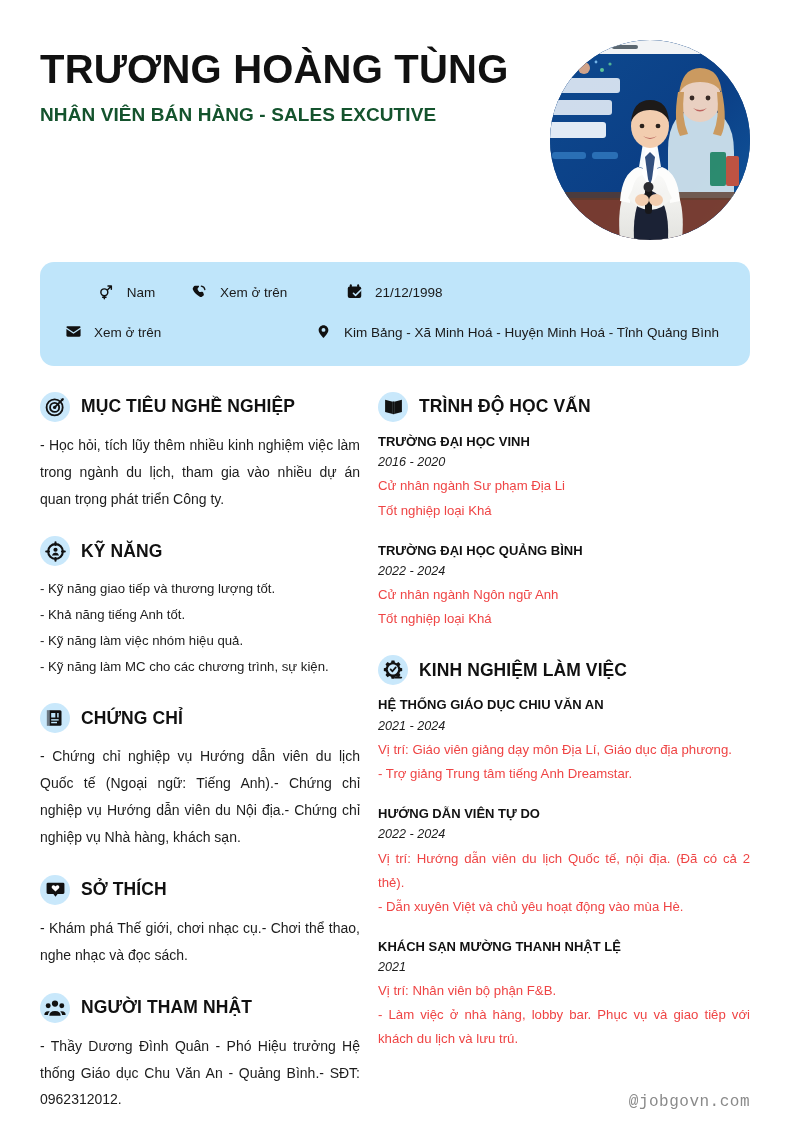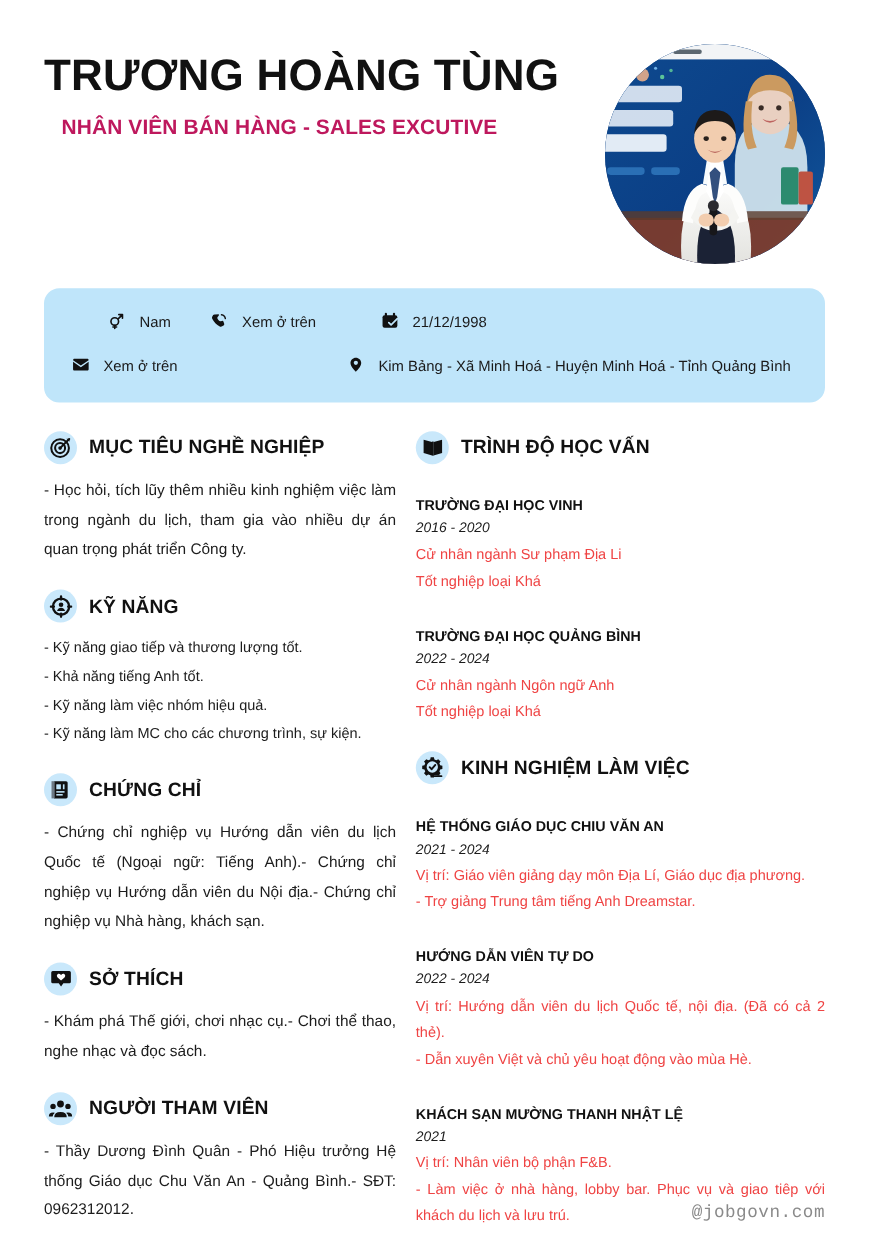--- a/index.html
+++ b/index.html
@@ -28,22 +28,22 @@
     font-weight: 700;
     letter-spacing: 0.2px;
     line-height: 1.05;
     margin: 0 0 14px 0;
     color: #111111;
   }
   .job-title {
     font-size: 19px;
     font-weight: 700;
     letter-spacing: 0.1px;
-    margin: 16px;
-    color: #be185d;
+    margin: 0;
+    color: #14532d;
   }
 
   .photo-wrap {
     flex: 0 0 auto;
     width: 200px;
     height: 200px;
     margin-left: 14px;
     border-radius: 50%;
     overflow: hidden;
     position: relative;
@@ -137,21 +137,20 @@
 
   
   .entry { margin-bottom: 18px; }
   .entry:last-child { margin-bottom: 0; }
   .entry-org {
     font-size: 13px;
     font-weight: 700;
     color: #111111;
     line-height: 1.5;
     margin-bottom: 1px;
-    margin-top: 28px;
   }
   .entry-period {
     font-size: 12.6px;
     font-style: italic;
     color: #1c1c1c;
     line-height: 1.6;
     margin-bottom: 2px;
   }
   .entry-line {
     font-size: 13.2px;
@@ -388,21 +387,21 @@
           <span class="section-badge">
             <svg width="22" height="22" viewBox="0 0 24 24" fill="#111">
               <circle cx="12" cy="7.2" r="3.4"></circle>
               <path d="M5.8 20.4q0-5.2 6.2-5.2t6.2 5.2z"></path>
               <circle cx="4.6" cy="9.6" r="2.7"></circle>
               <path d="M0.4 19.6q0-4 4.2-4 1 0 1.8.2-2 1.6-2.2 3.8z"></path>
               <circle cx="19.4" cy="9.6" r="2.7"></circle>
               <path d="M23.6 19.6q0-4-4.2-4-1 0-1.8.2 2 1.6 2.2 3.8z"></path>
             </svg>
           </span>
-          <span class="section-title">NGƯỜI THAM VIÊN</span>
+          <span class="section-title">NGƯỜI THAM NHẬT</span>
         </div>
         <p class="para">- Thầy Dương Đình Quân - Phó Hiệu trưởng Hệ thống Giáo dục Chu Văn An - Quảng Bình.-  SĐT: 0962312012.</p>
       </div>
     </div>
 
     <div class="col-right">
 
       <div class="section">
         <div class="section-head">
           <span class="section-badge">

